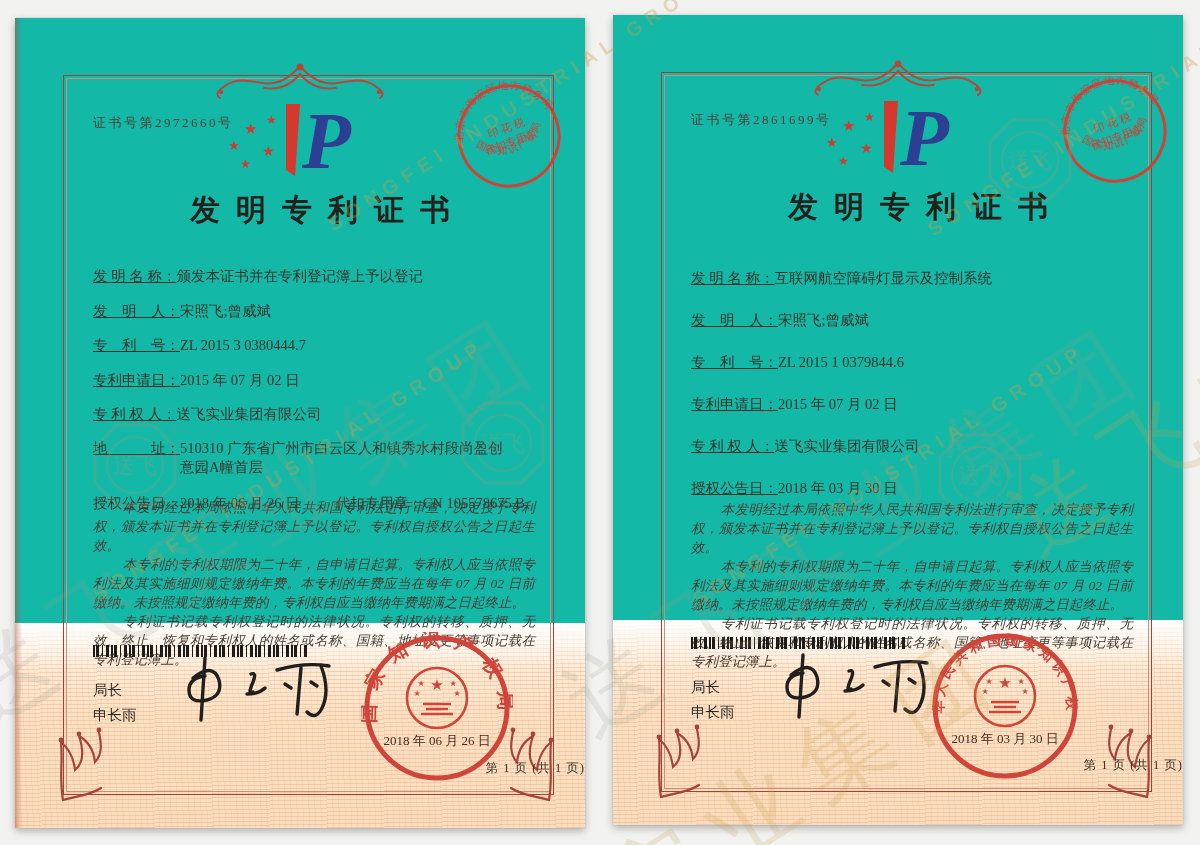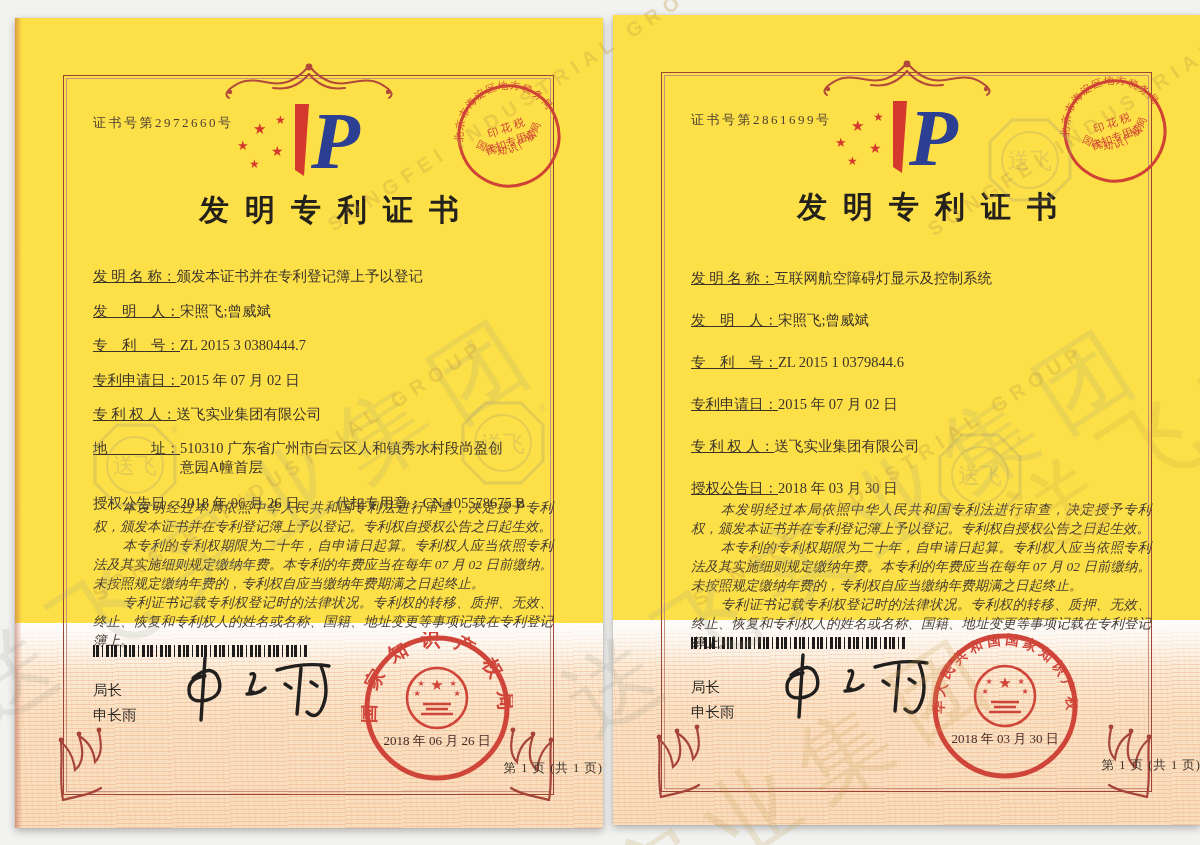--- a/index.html
+++ b/index.html
@@ -1,19 +1,19 @@
 <!DOCTYPE html>
 <html><head>
 <meta charset="utf-8">
 <style>
   html,body{margin:0;padding:0;}
   body{width:1200px;height:845px;position:relative;overflow:hidden;background:#f2f2f0;
        font-family:"Liberation Serif", serif;}
-  .cert{position:absolute;width:570px;height:810px;background:#fde047;
-        box-shadow:0 3px 8px rgba(0,0,0,.28), 0 0 1px rgba(0,0,0,.2);padding-left:18px;}
+  .cert{position:absolute;width:570px;height:810px;background:#14b8a6;
+        box-shadow:0 3px 8px rgba(0,0,0,.28), 0 0 1px rgba(0,0,0,.2);}
   #cert-left{left:15px;top:18px;}
   #cert-left::before{content:"";position:absolute;left:0;top:0;bottom:0;width:7px;
         background:linear-gradient(90deg, rgba(178,74,56,.45), rgba(178,74,56,0));z-index:4;}
   #cert-right{left:613px;top:15px;}
   .band{position:absolute;left:0;right:0;bottom:0;height:205px;z-index:1;
     background:
       repeating-linear-gradient(88deg, rgba(233,156,101,.13) 0 1px, transparent 1px 6px),
       repeating-linear-gradient(-1deg, rgba(231,148,92,.30) 0 1px, transparent 1px 4px),
       linear-gradient(180deg,#fdf3e6 0%,#fae1c4 45%,#f8dcbd 100%);}
   .band::before{content:"";position:absolute;left:0;right:0;top:0;height:48px;

